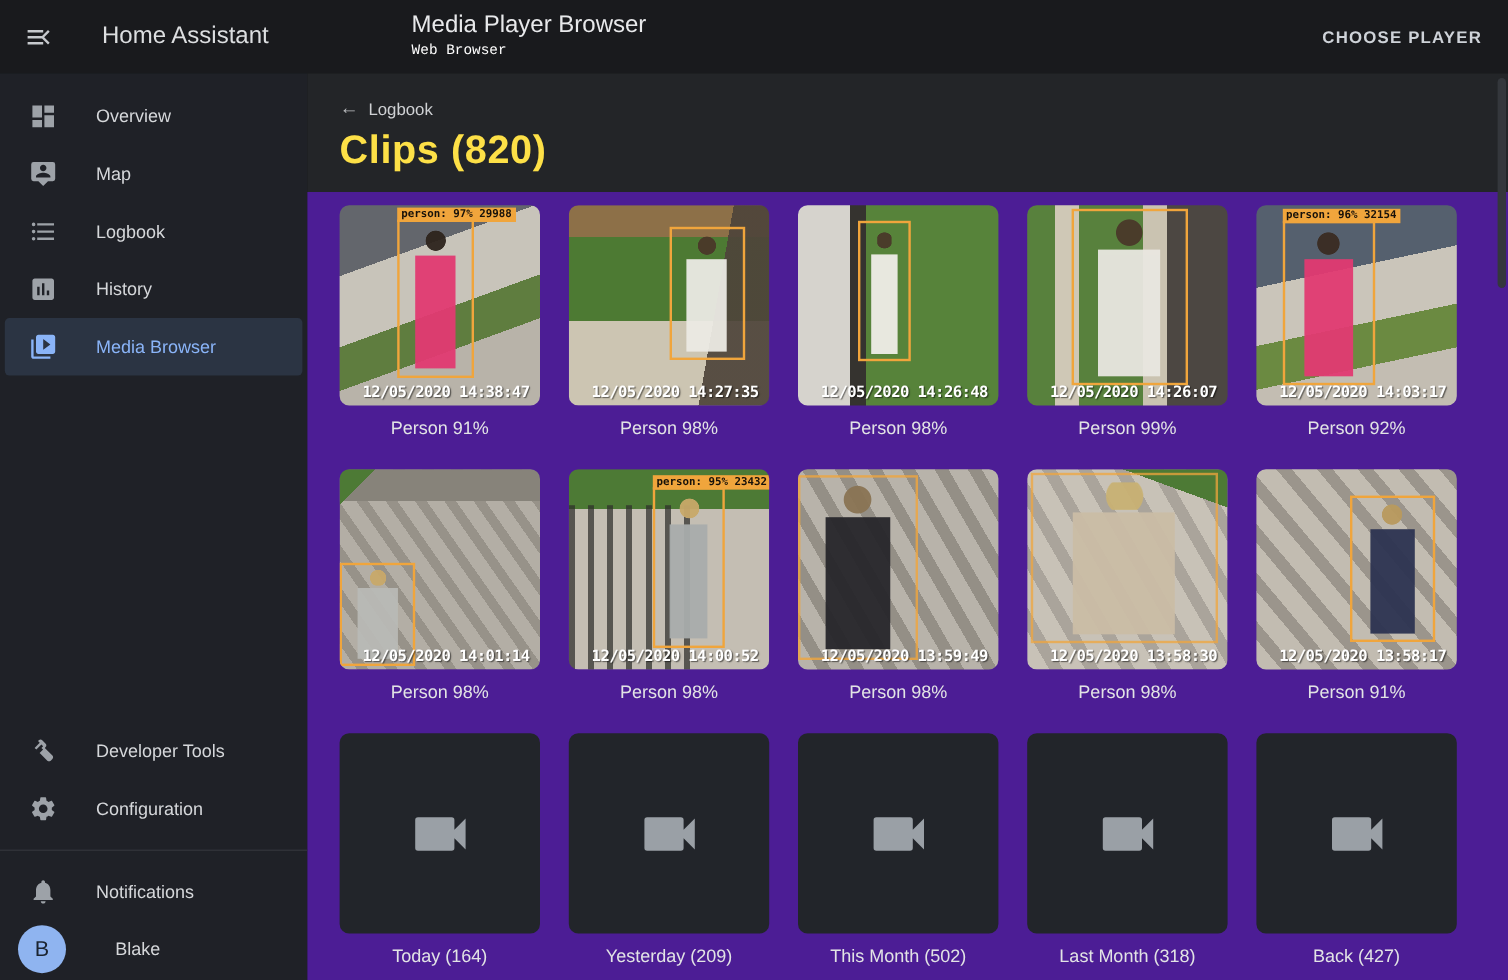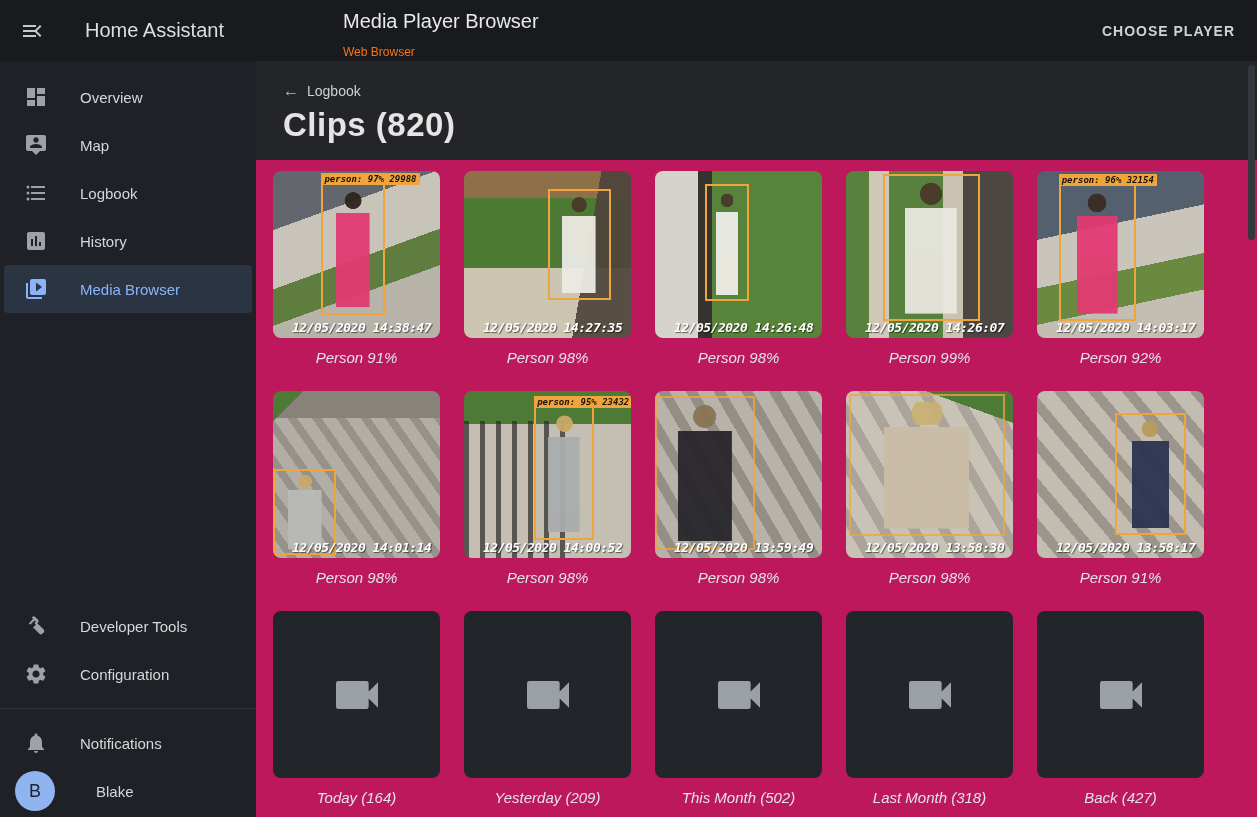--- a/index.html
+++ b/index.html
@@ -14,21 +14,21 @@
   
   .topbar{
     position:absolute; top:0; left:0; width:1257px; height:61px;
     background:#191a1d; display:flex; align-items:center; z-index:20;
   }
   .menu-btn{ margin-left:20px; width:24px; height:24px; cursor:pointer; flex:none; }
   .menu-btn svg{ fill:#c6c9cd; }
   .app-title{ margin-left:41px; font-size:20px; color:#dcdee0; font-weight:400; }
   .tb-title-block{ position:absolute; left:343px; top:9px; }
   .tb-title{ font-size:20px; font-weight:500; color:#e8e9eb; line-height:24px; }
-  .tb-subtitle{ font-size:12px; color:#f97316; margin-top:12px; }
+  .tb-subtitle{ font-size:12px; color:#ffffff; margin-top:2px;font-family:Liberation Mono, monospace; }
   .tb-action{
     position:absolute; right:14px; top:0; height:61px; display:flex; align-items:center;
     font-size:14px; font-weight:700; letter-spacing:1px; color:#ced2d8;
     padding:0 8px; cursor:pointer; background:none; border:none;
     font-family:"Liberation Sans", sans-serif;
   }
 
   
   .sidebar{
     position:absolute; top:61px; left:0; width:256px; bottom:0;
@@ -55,26 +55,26 @@
   
   .main-header{
     position:absolute; top:61px; left:256px; right:0; height:99px;
     background:#232528; padding-left:27px; z-index:5;
   }
   .breadcrumb{
     margin-top:22px; display:flex; align-items:center; gap:8px;
     font-size:14px; color:#cfd1d4; cursor:pointer; width:max-content;
   }
   .breadcrumb .arrow{ font-size:16px; color:#b9bcbf; line-height:14px; }
-  .page-title{ margin-top:7px; font-size:33px; font-weight:700; color:#e5e5e5; letter-spacing:.5px; }
+  .page-title{ margin-top:7px; font-size:33px; font-weight:700; color:#fde047; letter-spacing:.5px; }
 
   
   .content{
     position:absolute; top:160px; left:256px; right:0; bottom:0;
-    background:#be185d; padding:11px 16px 0 17px; overflow:hidden;font-style:italic;
+    background:#4c1d95; padding:11px 16px 0 27px; overflow:hidden;
   }
   .grid{
     display:grid; grid-template-columns:repeat(5,167px);
     column-gap:24px; row-gap:23px;
   }
   .cell{ width:167px; }
   .ph{
     width:167px; height:167px; border-radius:8px; position:relative;
     overflow:hidden; cursor:pointer; background:#3a3d42;
   }

